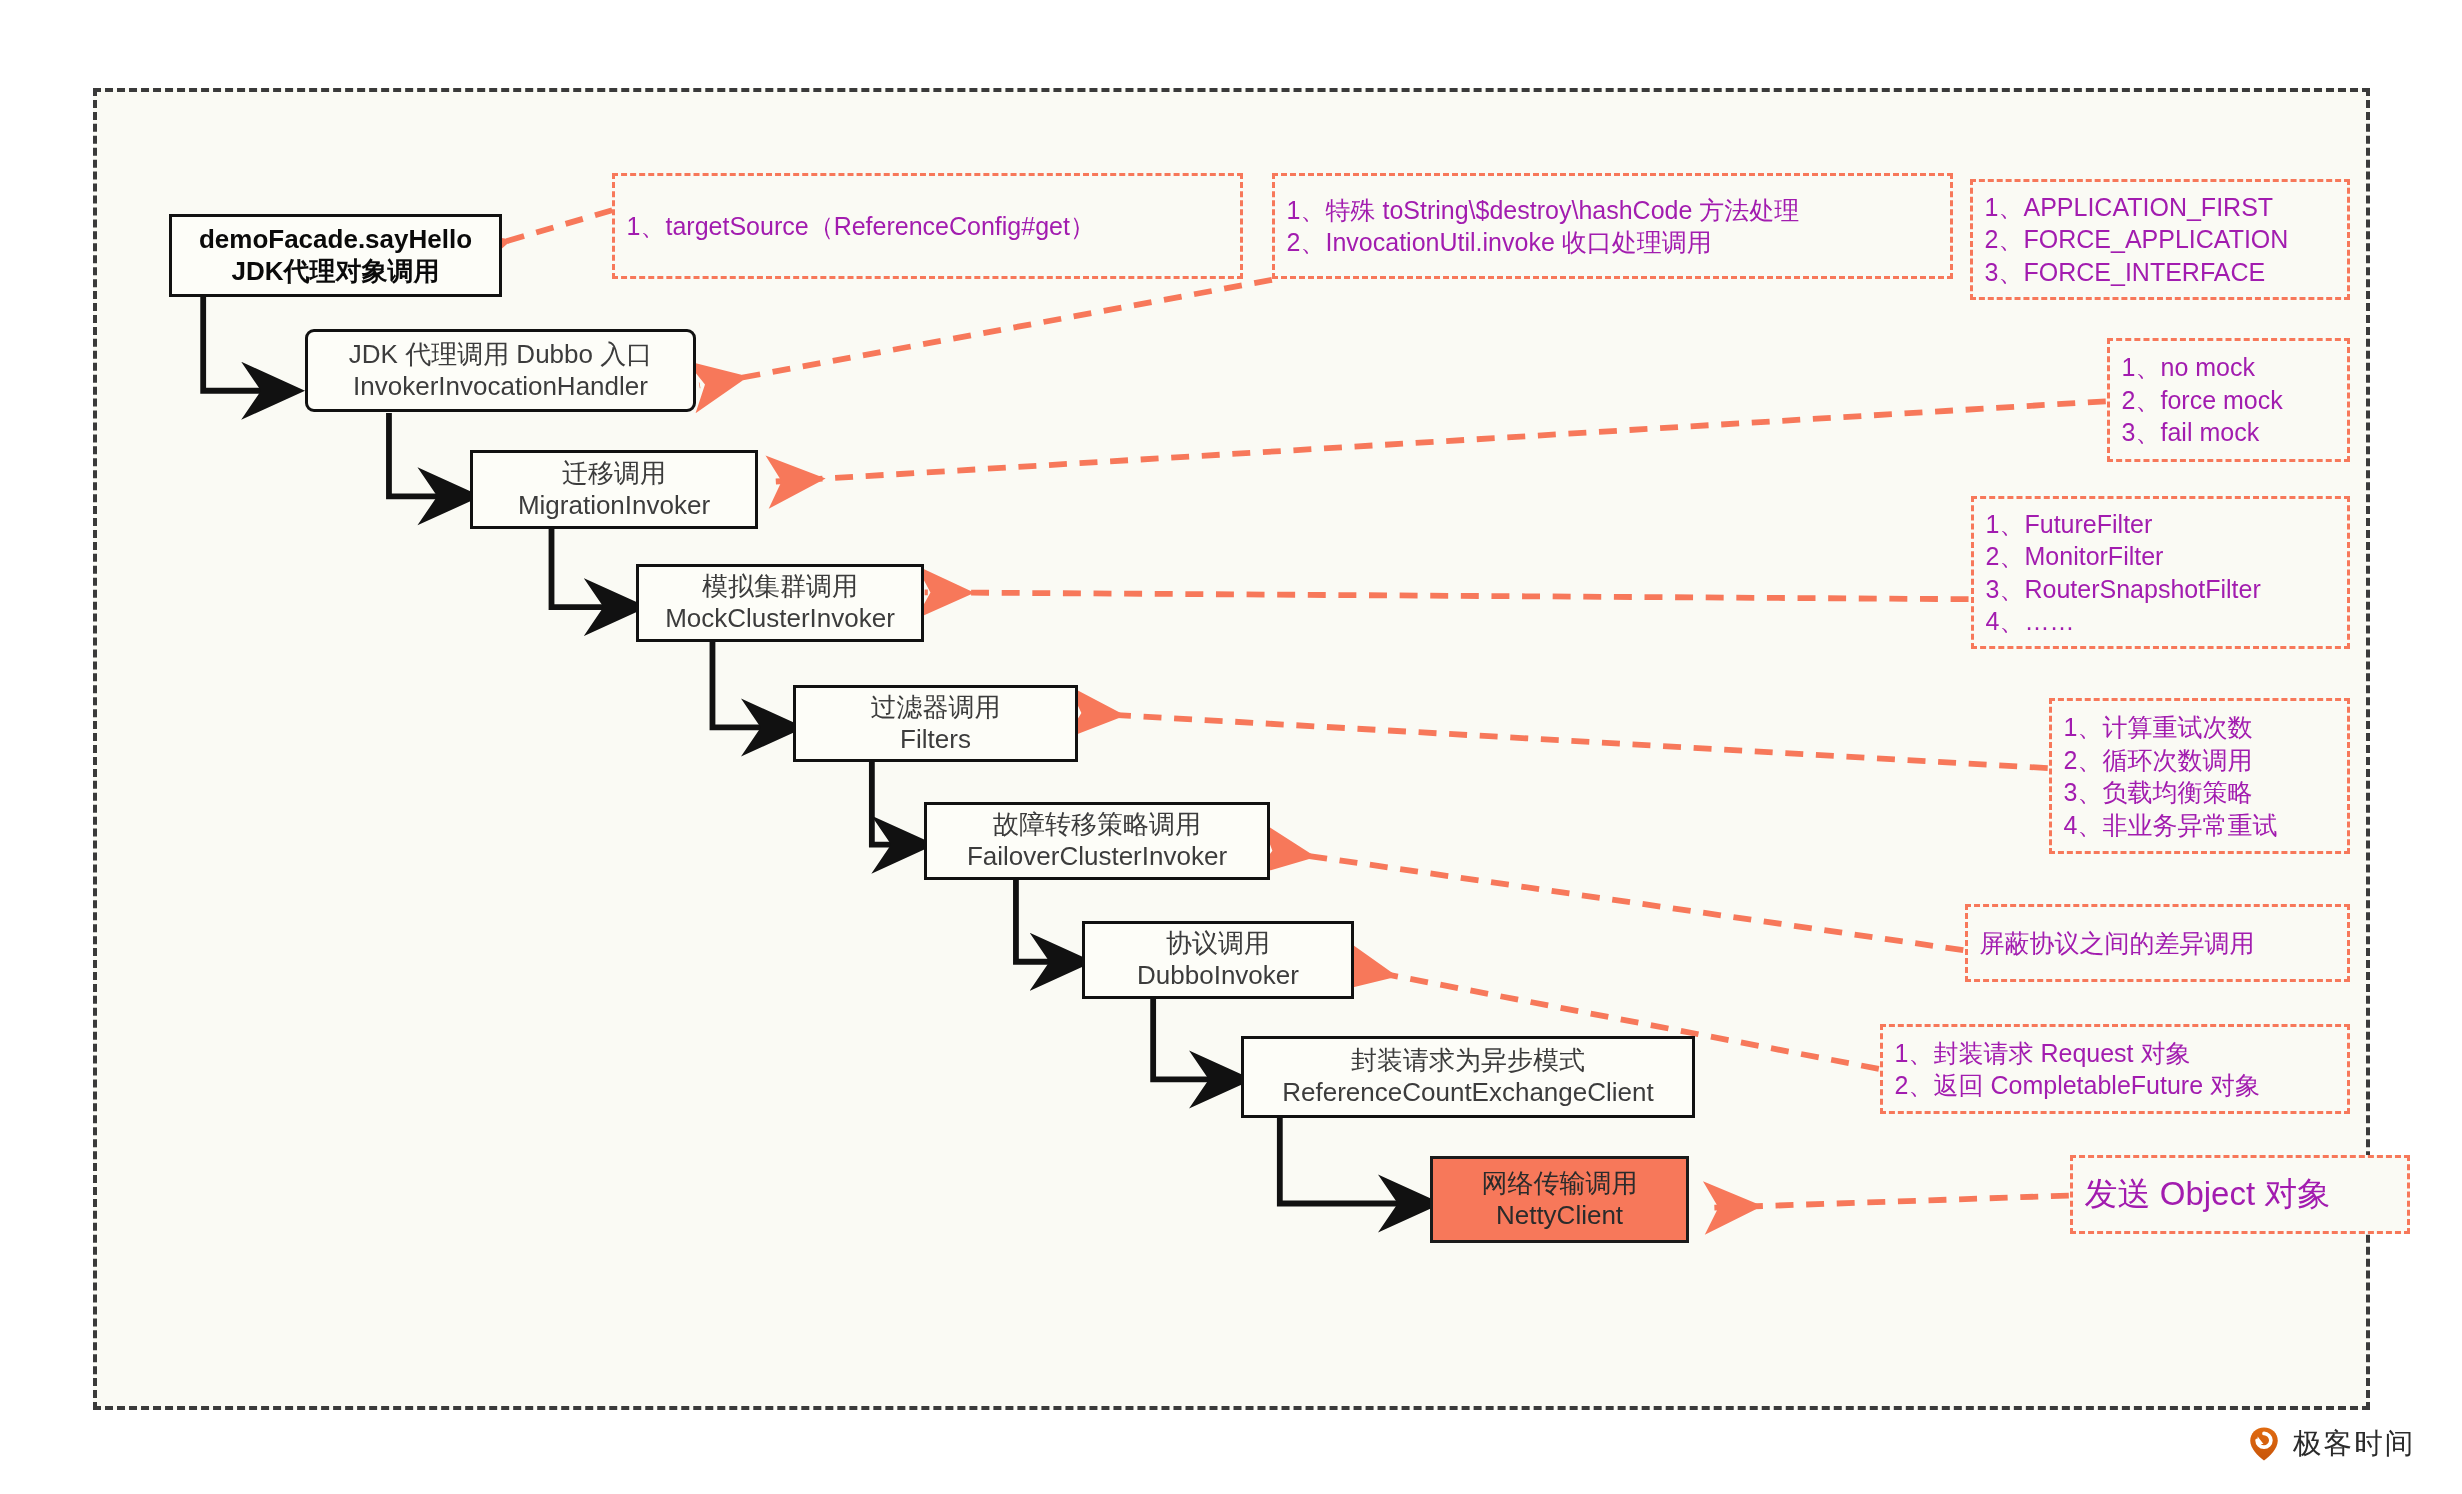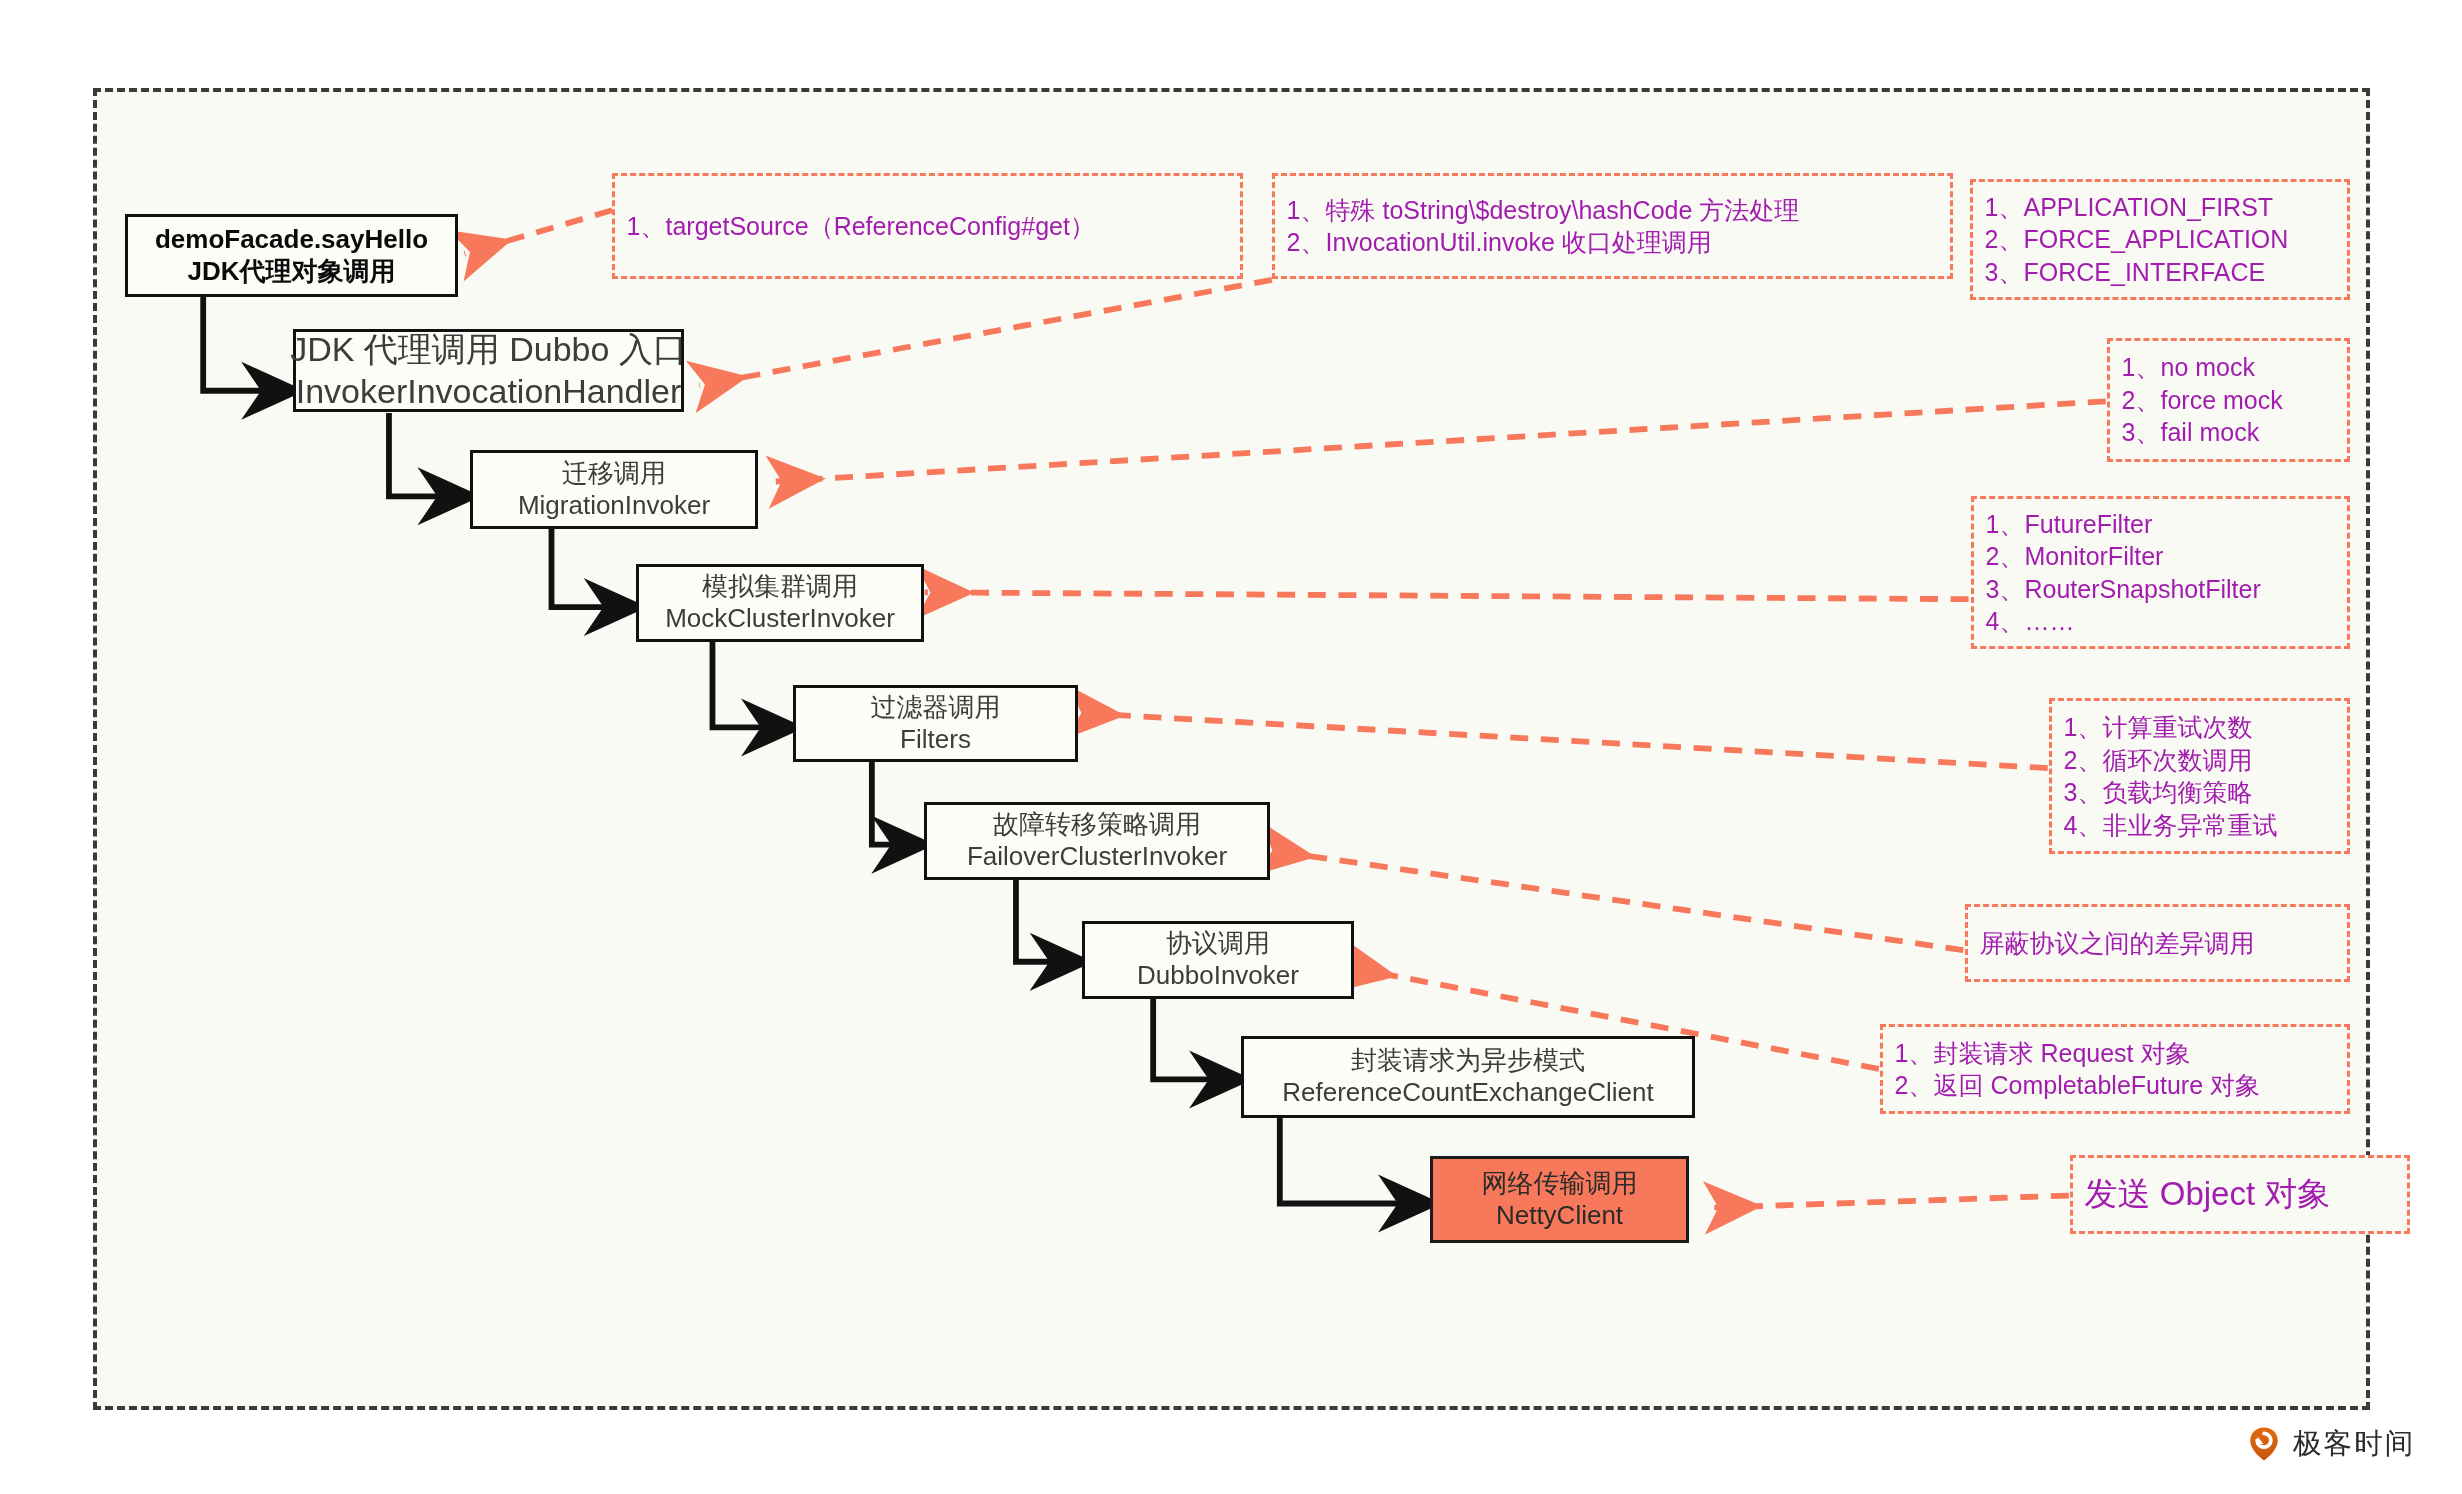--- a/index.html
+++ b/index.html
@@ -26,21 +26,21 @@
     border:3.7px solid #111111;
     box-sizing:border-box;
     display:flex;flex-direction:column;
     align-items:center;justify-content:center;
     color:#3c3c3c;
     line-height:1.22;
     text-align:center;
     white-space:nowrap;
   }
   .fbox .l1,.fbox .l2{display:block;}
-  .fbox.primary{color:#0a0a0a;font-weight:600;}
+  .fbox.primary{color:#0a0a0a;font-weight:600;margin-left:44px;}
   .fbox.netty{
     background:#F7785A;
     border-color:#1b1b1b;
     color:#2b2b2b;
   }
   
   .anno{
     position:absolute;
     background:#FAFAF4;
     border:3.2px dashed #F7785A;
@@ -105,21 +105,21 @@
       <path d="M3560,2025 L2555,1832"></path>
       <path d="M3920,2265 L3245,2288"></path>
     </g>
   </svg>
 
   <div class="fbox primary" style="left:125px;top:214px;width:333px;height:83px;font-size:26px;">
     <span class="l1">demoFacade.sayHello</span>
     <span class="l2">JDK代理对象调用</span>
   </div>
 
-  <div class="fbox" style="left:293px;top:329px;width:391px;height:83px;font-size:34px;">
+  <div class="fbox" style="left:305px;top:329px;width:391px;height:83px;font-size:26px;border-radius:9px;">
     <span class="l1">JDK 代理调用 Dubbo 入口</span>
     <span class="l2">InvokerInvocationHandler</span>
   </div>
 
   <div class="fbox" style="left:470px;top:450px;width:288px;height:79px;font-size:26px;">
     <span class="l1">迁移调用</span>
     <span class="l2">MigrationInvoker</span>
   </div>
 
   <div class="fbox" style="left:636px;top:564px;width:288px;height:78px;font-size:26px;">

